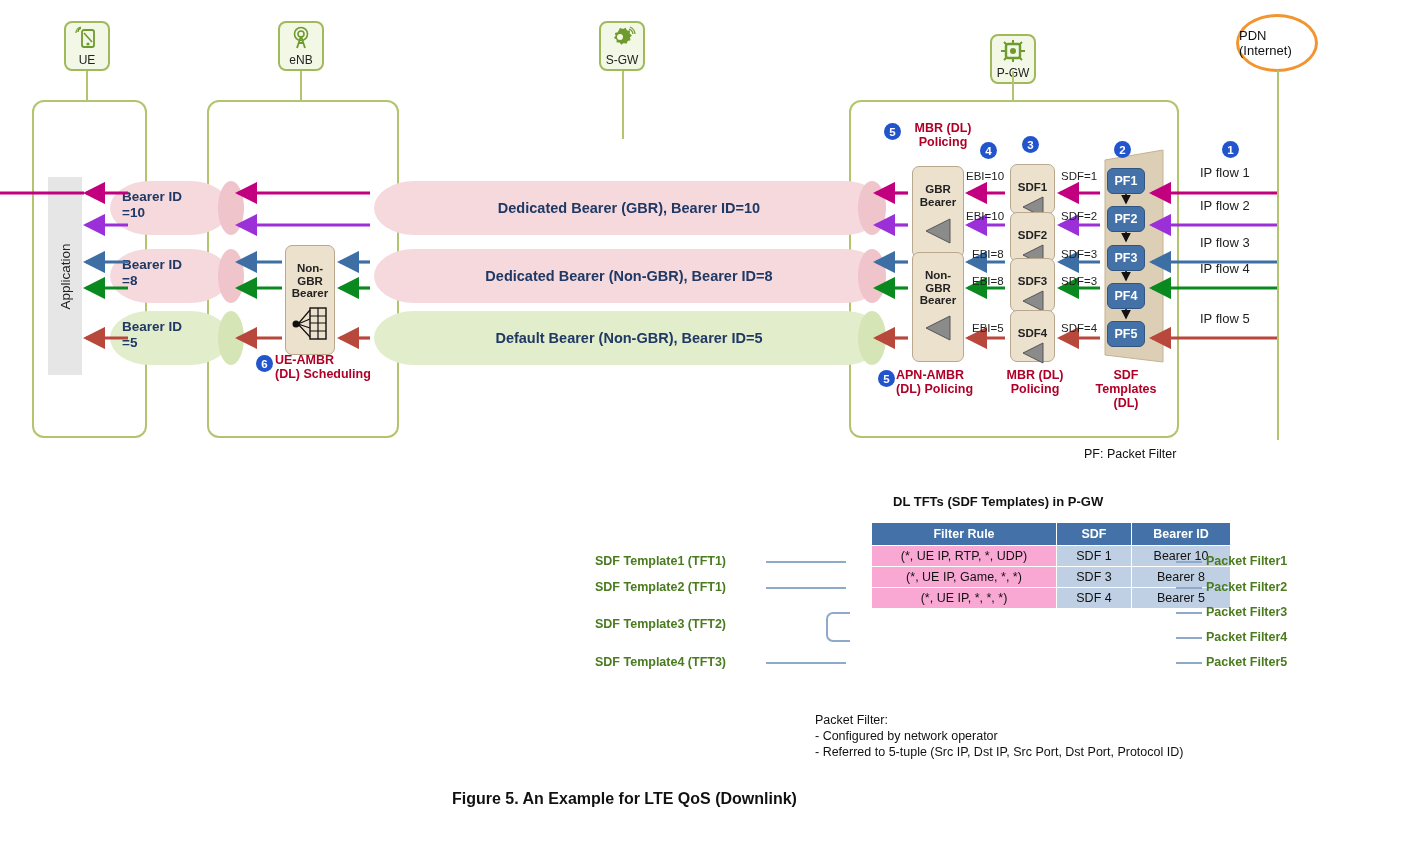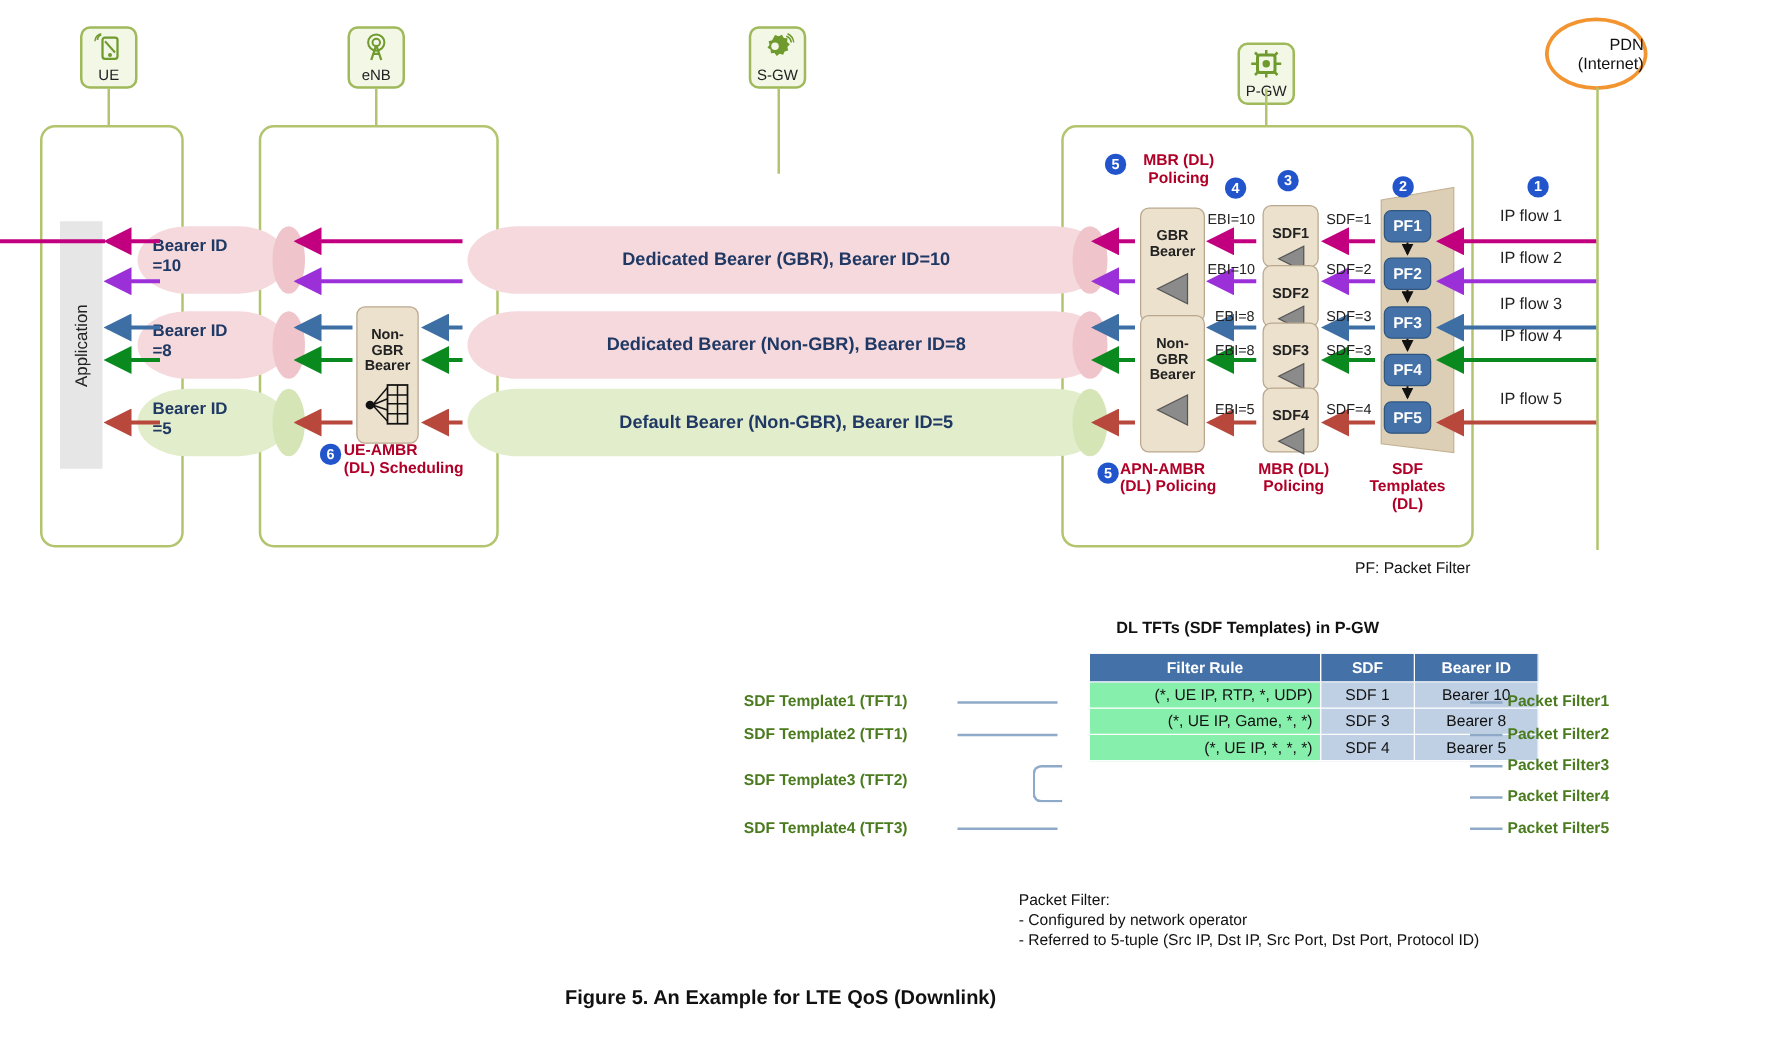--- a/index.html
+++ b/index.html
@@ -3,21 +3,21 @@
 <meta charset="utf-8">
 <style>
   html,body{margin:0;padding:0;background:#ffffff;}
   body{width:1425px;height:841px;position:relative;font-family:"Liberation Sans",sans-serif;overflow:hidden;}
   
   .node{position:absolute;width:46px;height:50px;border:2px solid #9fb95b;border-radius:8px;background:#f2f7e6;
         display:flex;flex-direction:column;align-items:center;justify-content:flex-end;box-sizing:border-box;}
   .node .glyph{flex:1;display:flex;align-items:center;justify-content:center;width:100%;}
   .node .nlabel{font-size:12px;color:#222;line-height:14px;padding-bottom:2px;}
   .pdn{position:absolute;width:82px;height:58px;border:3px solid #f29530;border-radius:50%;
-       display:flex;flex-direction:column;align-items:flex-end;justify-content:center;box-sizing:border-box;background:#fff;}
+       display:flex;flex-direction:column;align-items:flex-start;justify-content:center;box-sizing:border-box;background:#fff;}
   .pdn span{font-size:13px;color:#111;line-height:15px;}
   
   .dombox{position:absolute;border:2px solid #b2c56e;border-radius:12px;box-sizing:border-box;background:transparent;}
   .vline{position:absolute;width:2px;background:#b2c56e;}
   
   .tube{position:absolute;border-radius:40px/50%;box-sizing:border-box;}
   .tube .tlabel{position:absolute;left:0;right:0;top:50%;transform:translateY(-50%);text-align:center;
                 font-size:14.5px;font-weight:bold;color:#1f3864;}
   .tubeleft{position:absolute;border-radius:50%;box-sizing:border-box;}
   
@@ -32,21 +32,21 @@
   .redlbl{position:absolute;color:#b00028;font-size:12.5px;font-weight:bold;line-height:14px;}
   .blklbl{position:absolute;color:#222;font-size:11.5px;line-height:13px;}
   .flowlbl{position:absolute;color:#222;font-size:13px;line-height:14px;}
   .apptext{position:absolute;background:#e6e6e6;display:flex;align-items:center;justify-content:center;}
   .apptext span{transform:rotate(-90deg);white-space:nowrap;font-size:13.5px;color:#222;}
   
   .tbl{position:absolute;border-collapse:collapse;}
   .tbl th{background:#4472a8;color:#fff;font-size:12.5px;font-weight:bold;padding:4px 6px;
           border:1px solid #ffffff;text-align:center;}
   .tbl td{font-size:12.5px;color:#111;padding:3px 6px;border:1px solid #ffffff;}
-  .tbl td.rule{background:#86efac;text-align:right;margin-top:12px;}
+  .tbl td.rule{background:#f9a8d4;text-align:center;margin-top:12px;}
   .tbl td.sdf{background:#bfd0e4;text-align:center;}
   .tbl td.bid{background:#bfd0e4;text-align:center;}
   .tbltitle{position:absolute;font-size:13px;font-weight:bold;color:#111;}
   .leftlbl{position:absolute;font-size:12.5px;font-weight:bold;color:#4a7b1e;text-align:left;white-space:nowrap;}
   .rightlbl{position:absolute;font-size:12.5px;font-weight:bold;color:#4a7b1e;white-space:nowrap;}
   .connector{position:absolute;height:2px;background:#8fa9c8;}
   .brace{position:absolute;border:2px solid #8fa9c8;border-right:none;border-radius:7px 0 0 7px;}
   .note{position:absolute;font-size:12.5px;color:#111;line-height:16px;white-space:pre;}
   .caption{position:absolute;font-size:16px;font-weight:bold;color:#111;}
   .pfnote{position:absolute;font-size:12.5px;color:#111;}

